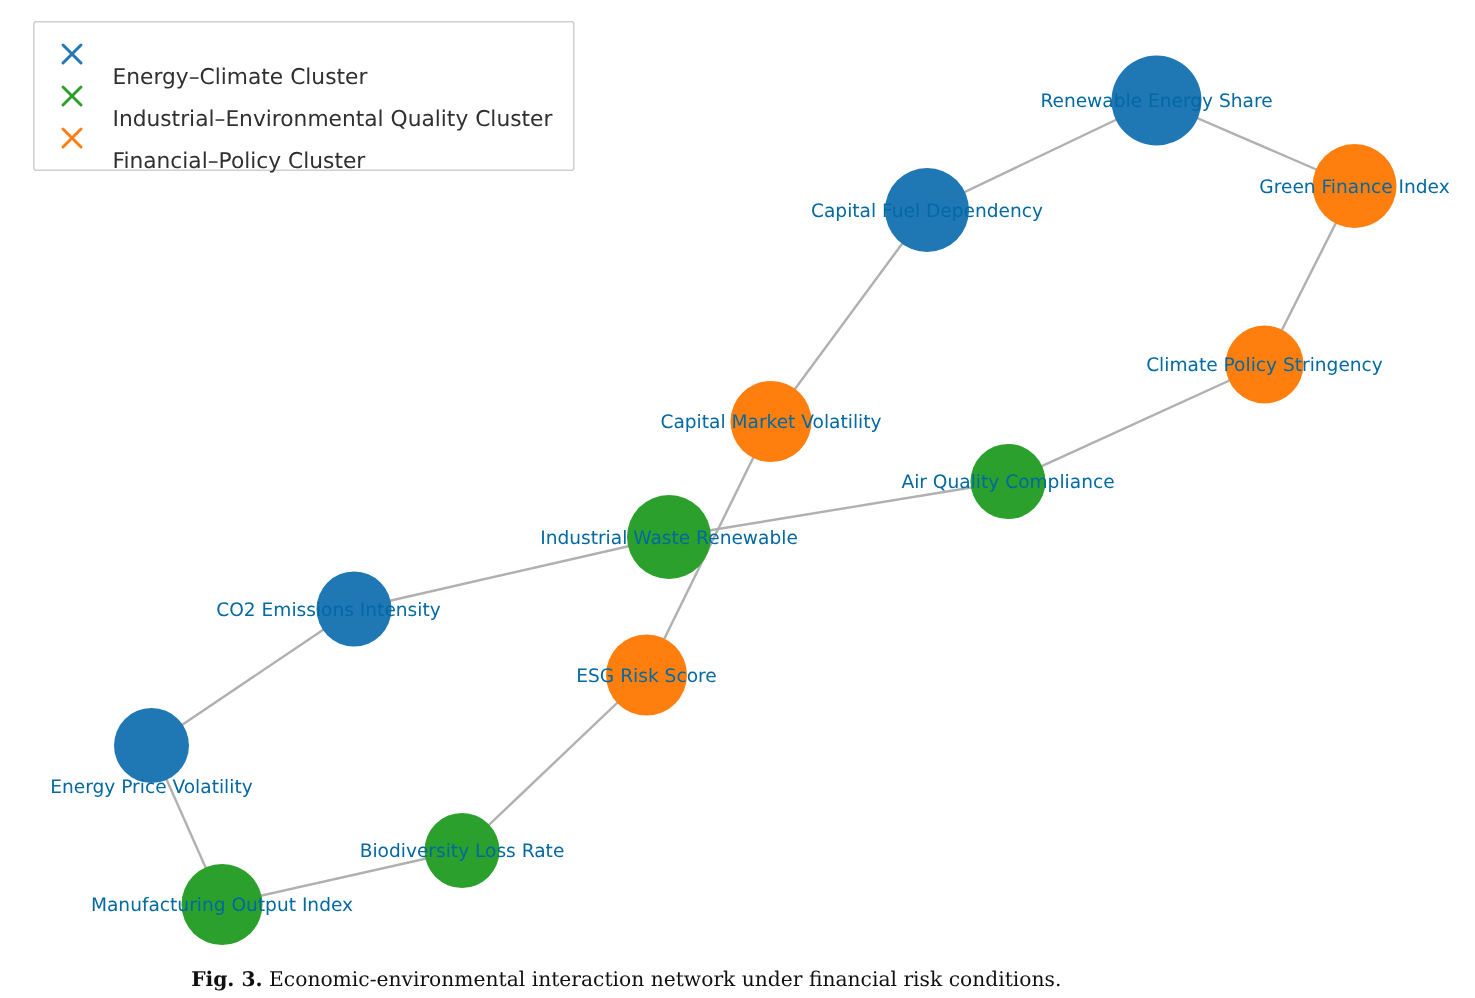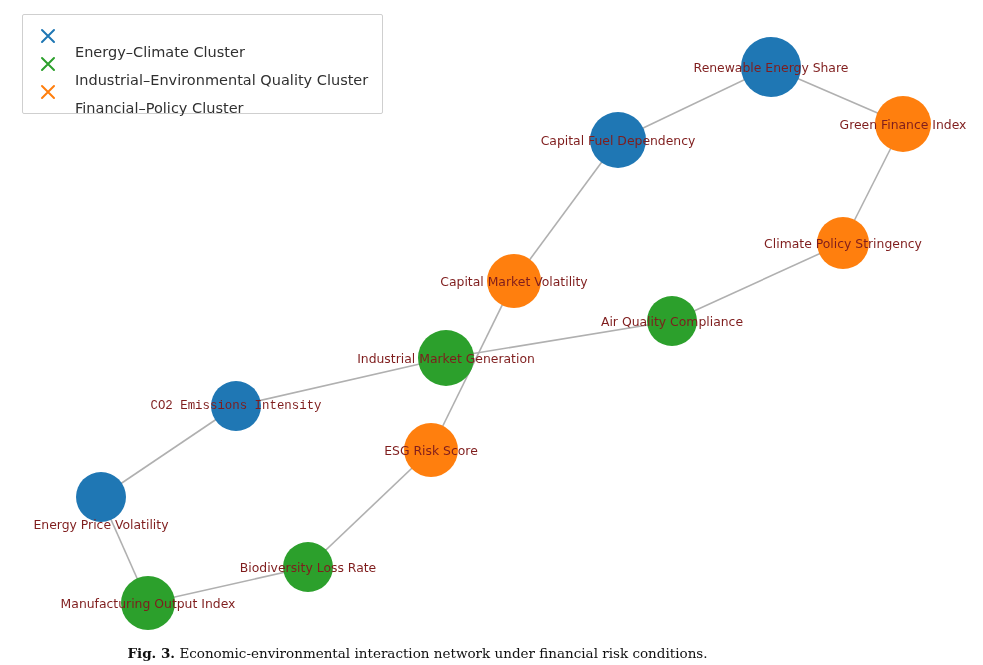--- a/index.html
+++ b/index.html
@@ -53,21 +53,21 @@
     margin-left: 12px;
     white-space: nowrap;
     margin-top: 32px;
   }
   
   .node-label {
     position: absolute;
     transform: translate(-50%, -50%);
     font-family: "DejaVu Sans", sans-serif;
     font-size: 12.4px;
-    color: #7f1d1d;
+    color: #0369a1;
     white-space: nowrap;
     pointer-events: none;
   }
   
   #caption {
     position: absolute;
     left: 0;
     top: 645px;
     width: 835px;
     text-align: center;
@@ -115,22 +115,22 @@
       </g>
   </svg>
 
   <div id="labels-layer">
       <div class="node-label" style="left: 771px; top: 67px;">Renewable Energy Share</div>
       <div class="node-label" style="left: 618px; top: 140px;">Capital Fuel Dependency</div>
       <div class="node-label" style="left: 903px; top: 124px;">Green Finance Index</div>
       <div class="node-label" style="left: 843px; top: 243px;">Climate Policy Stringency</div>
       <div class="node-label" style="left: 514px; top: 281px;">Capital Market Volatility</div>
       <div class="node-label" style="left: 672px; top: 321px;">Air Quality Compliance</div>
-      <div class="node-label" style="left: 446px; top: 358px;">Industrial Market Generation</div>
-      <div class="node-label" style="left: 236px; top: 406px; font-family: Liberation Mono, monospace;">CO2 Emissions Intensity</div>
+      <div class="node-label" style="left: 446px; top: 358px;">Industrial Waste Renewable</div>
+      <div class="node-label" style="left: 219px; top: 406px;">CO2 Emissions Intensity</div>
       <div class="node-label" style="left: 431px; top: 450px;">ESG Risk Score</div>
       <div class="node-label" style="left: 101px; top: 524px;">Energy Price Volatility</div>
       <div class="node-label" style="left: 308px; top: 567px;">Biodiversity Loss Rate</div>
       <div class="node-label" style="left: 148px; top: 603px;">Manufacturing Output Index</div>
     </div>
 
   <div id="legend">
     <div class="legend-row">
       <svg class="legend-marker" viewBox="0 0 30 22">
         <path d="M9 5 L21 17 M21 5 L9 17" stroke="#1f77b4" stroke-width="2" fill="none" stroke-linecap="round"></path>

